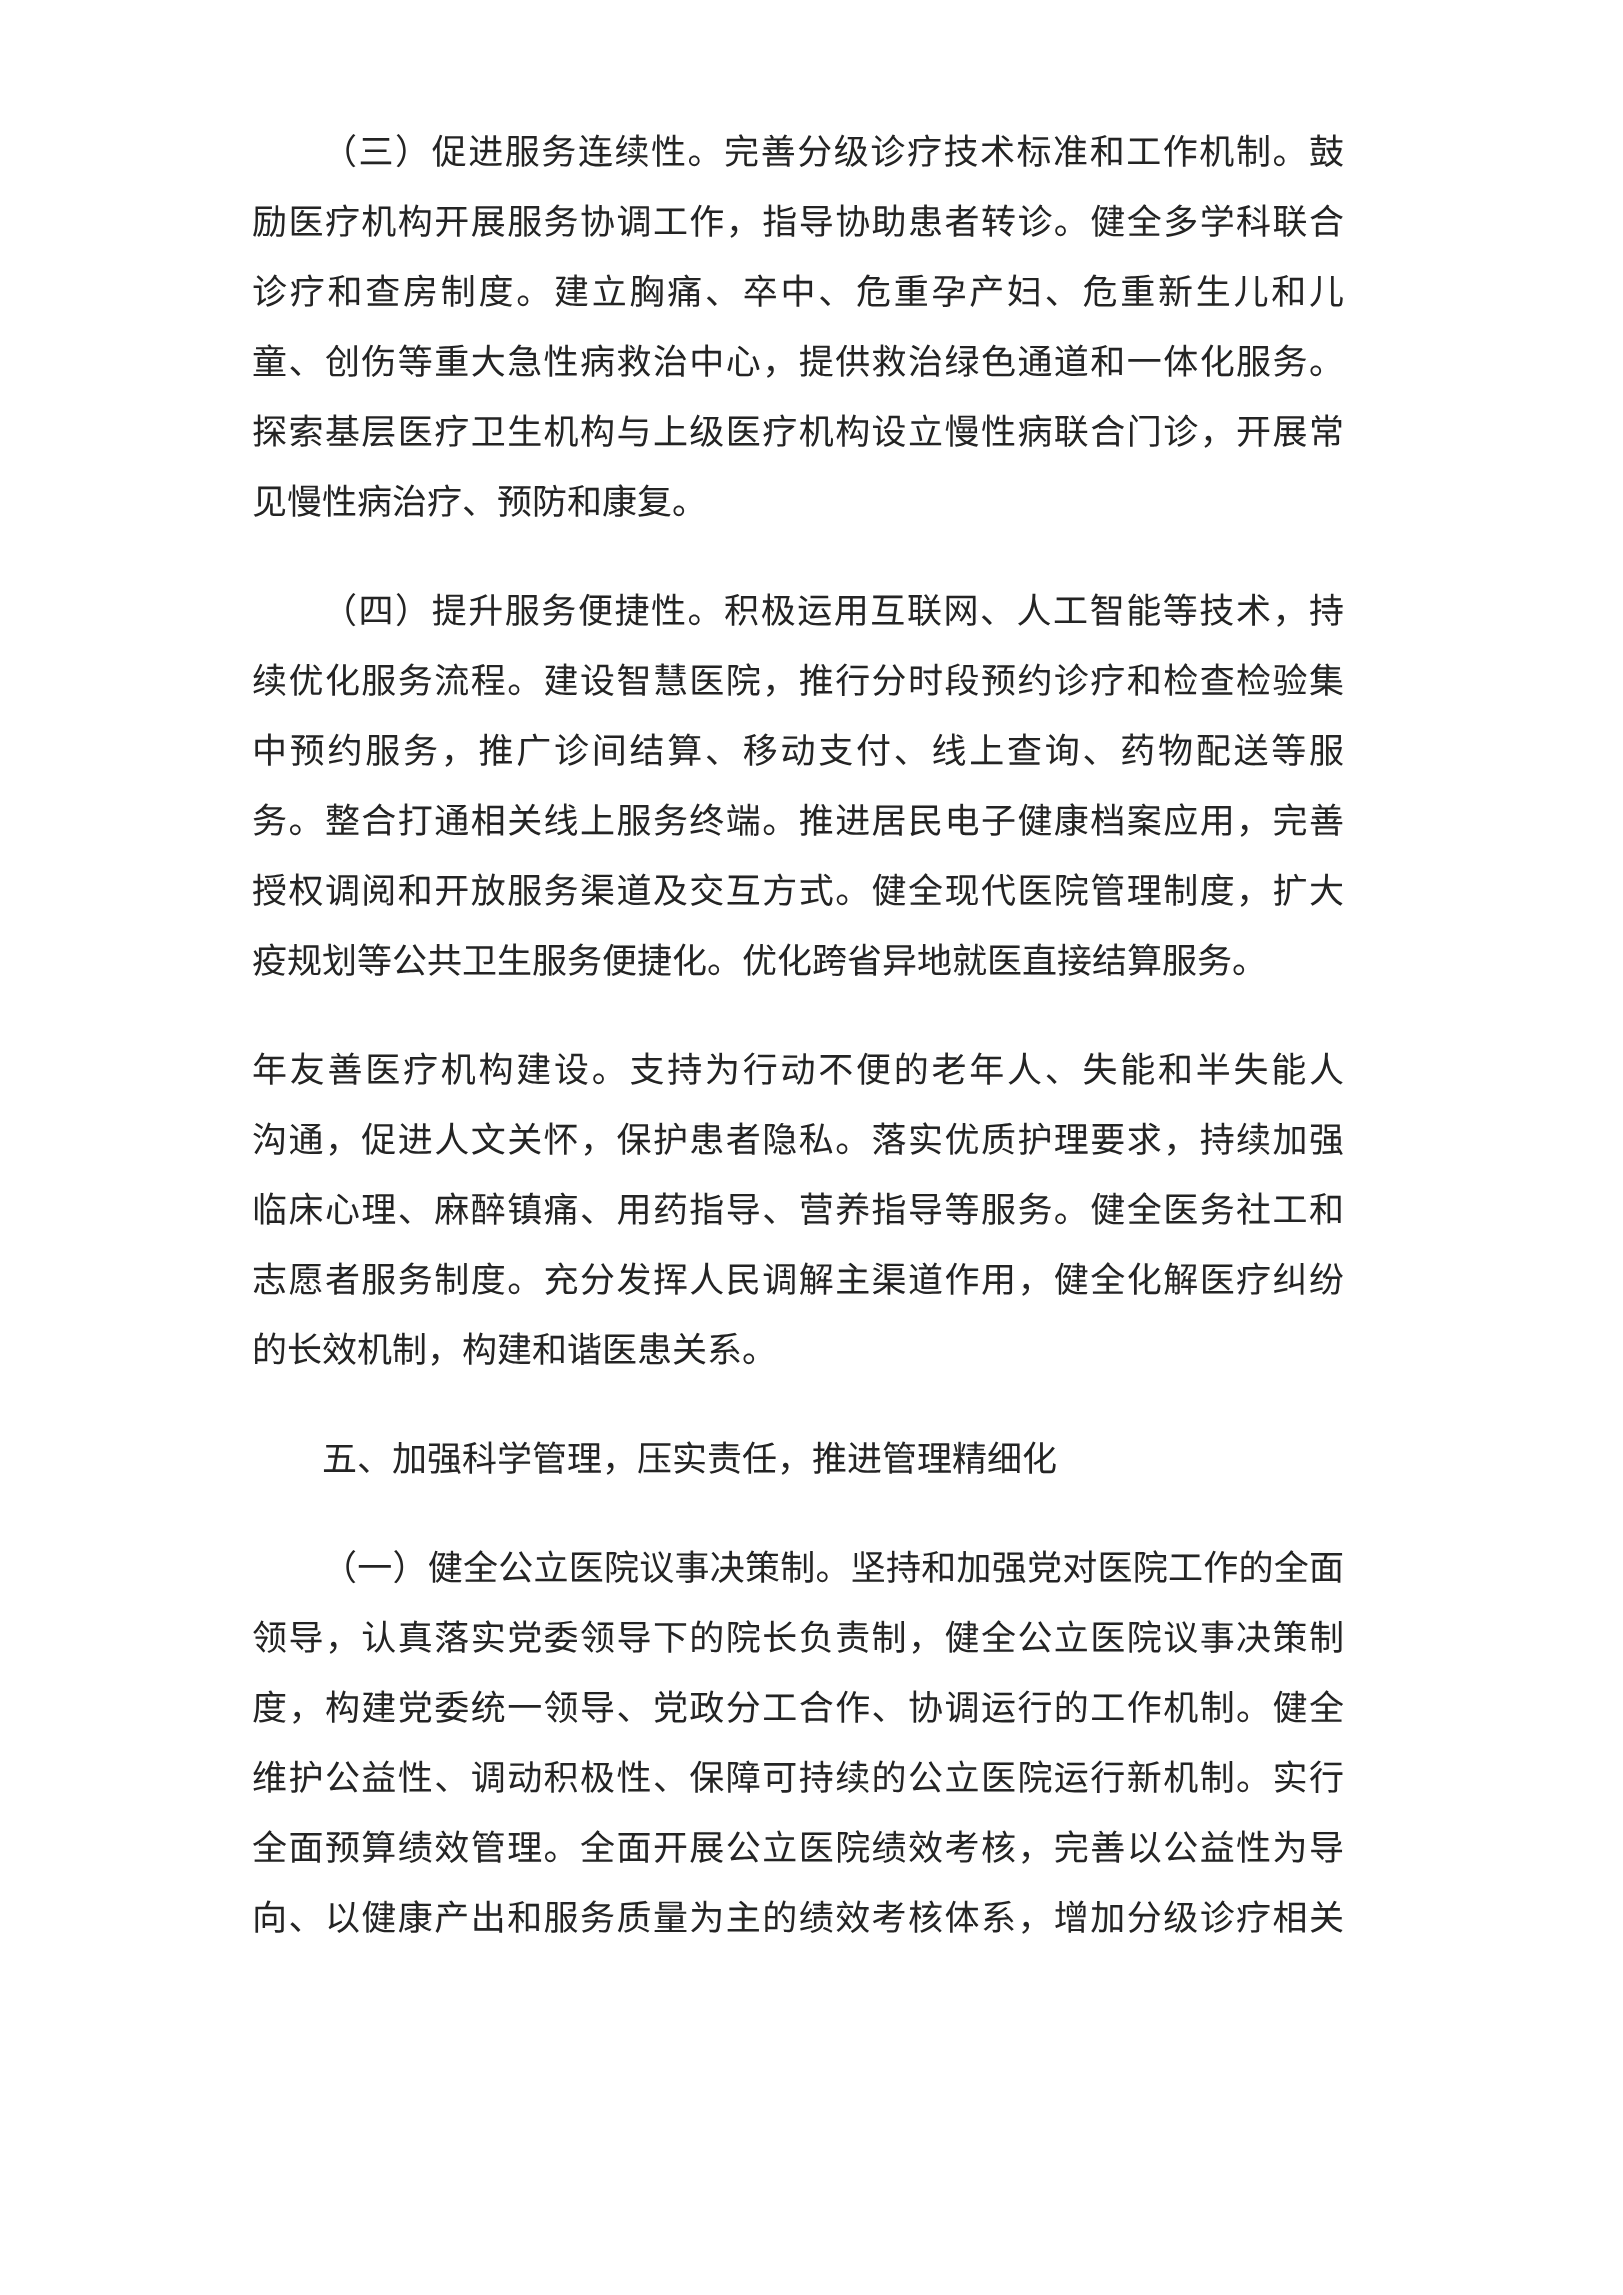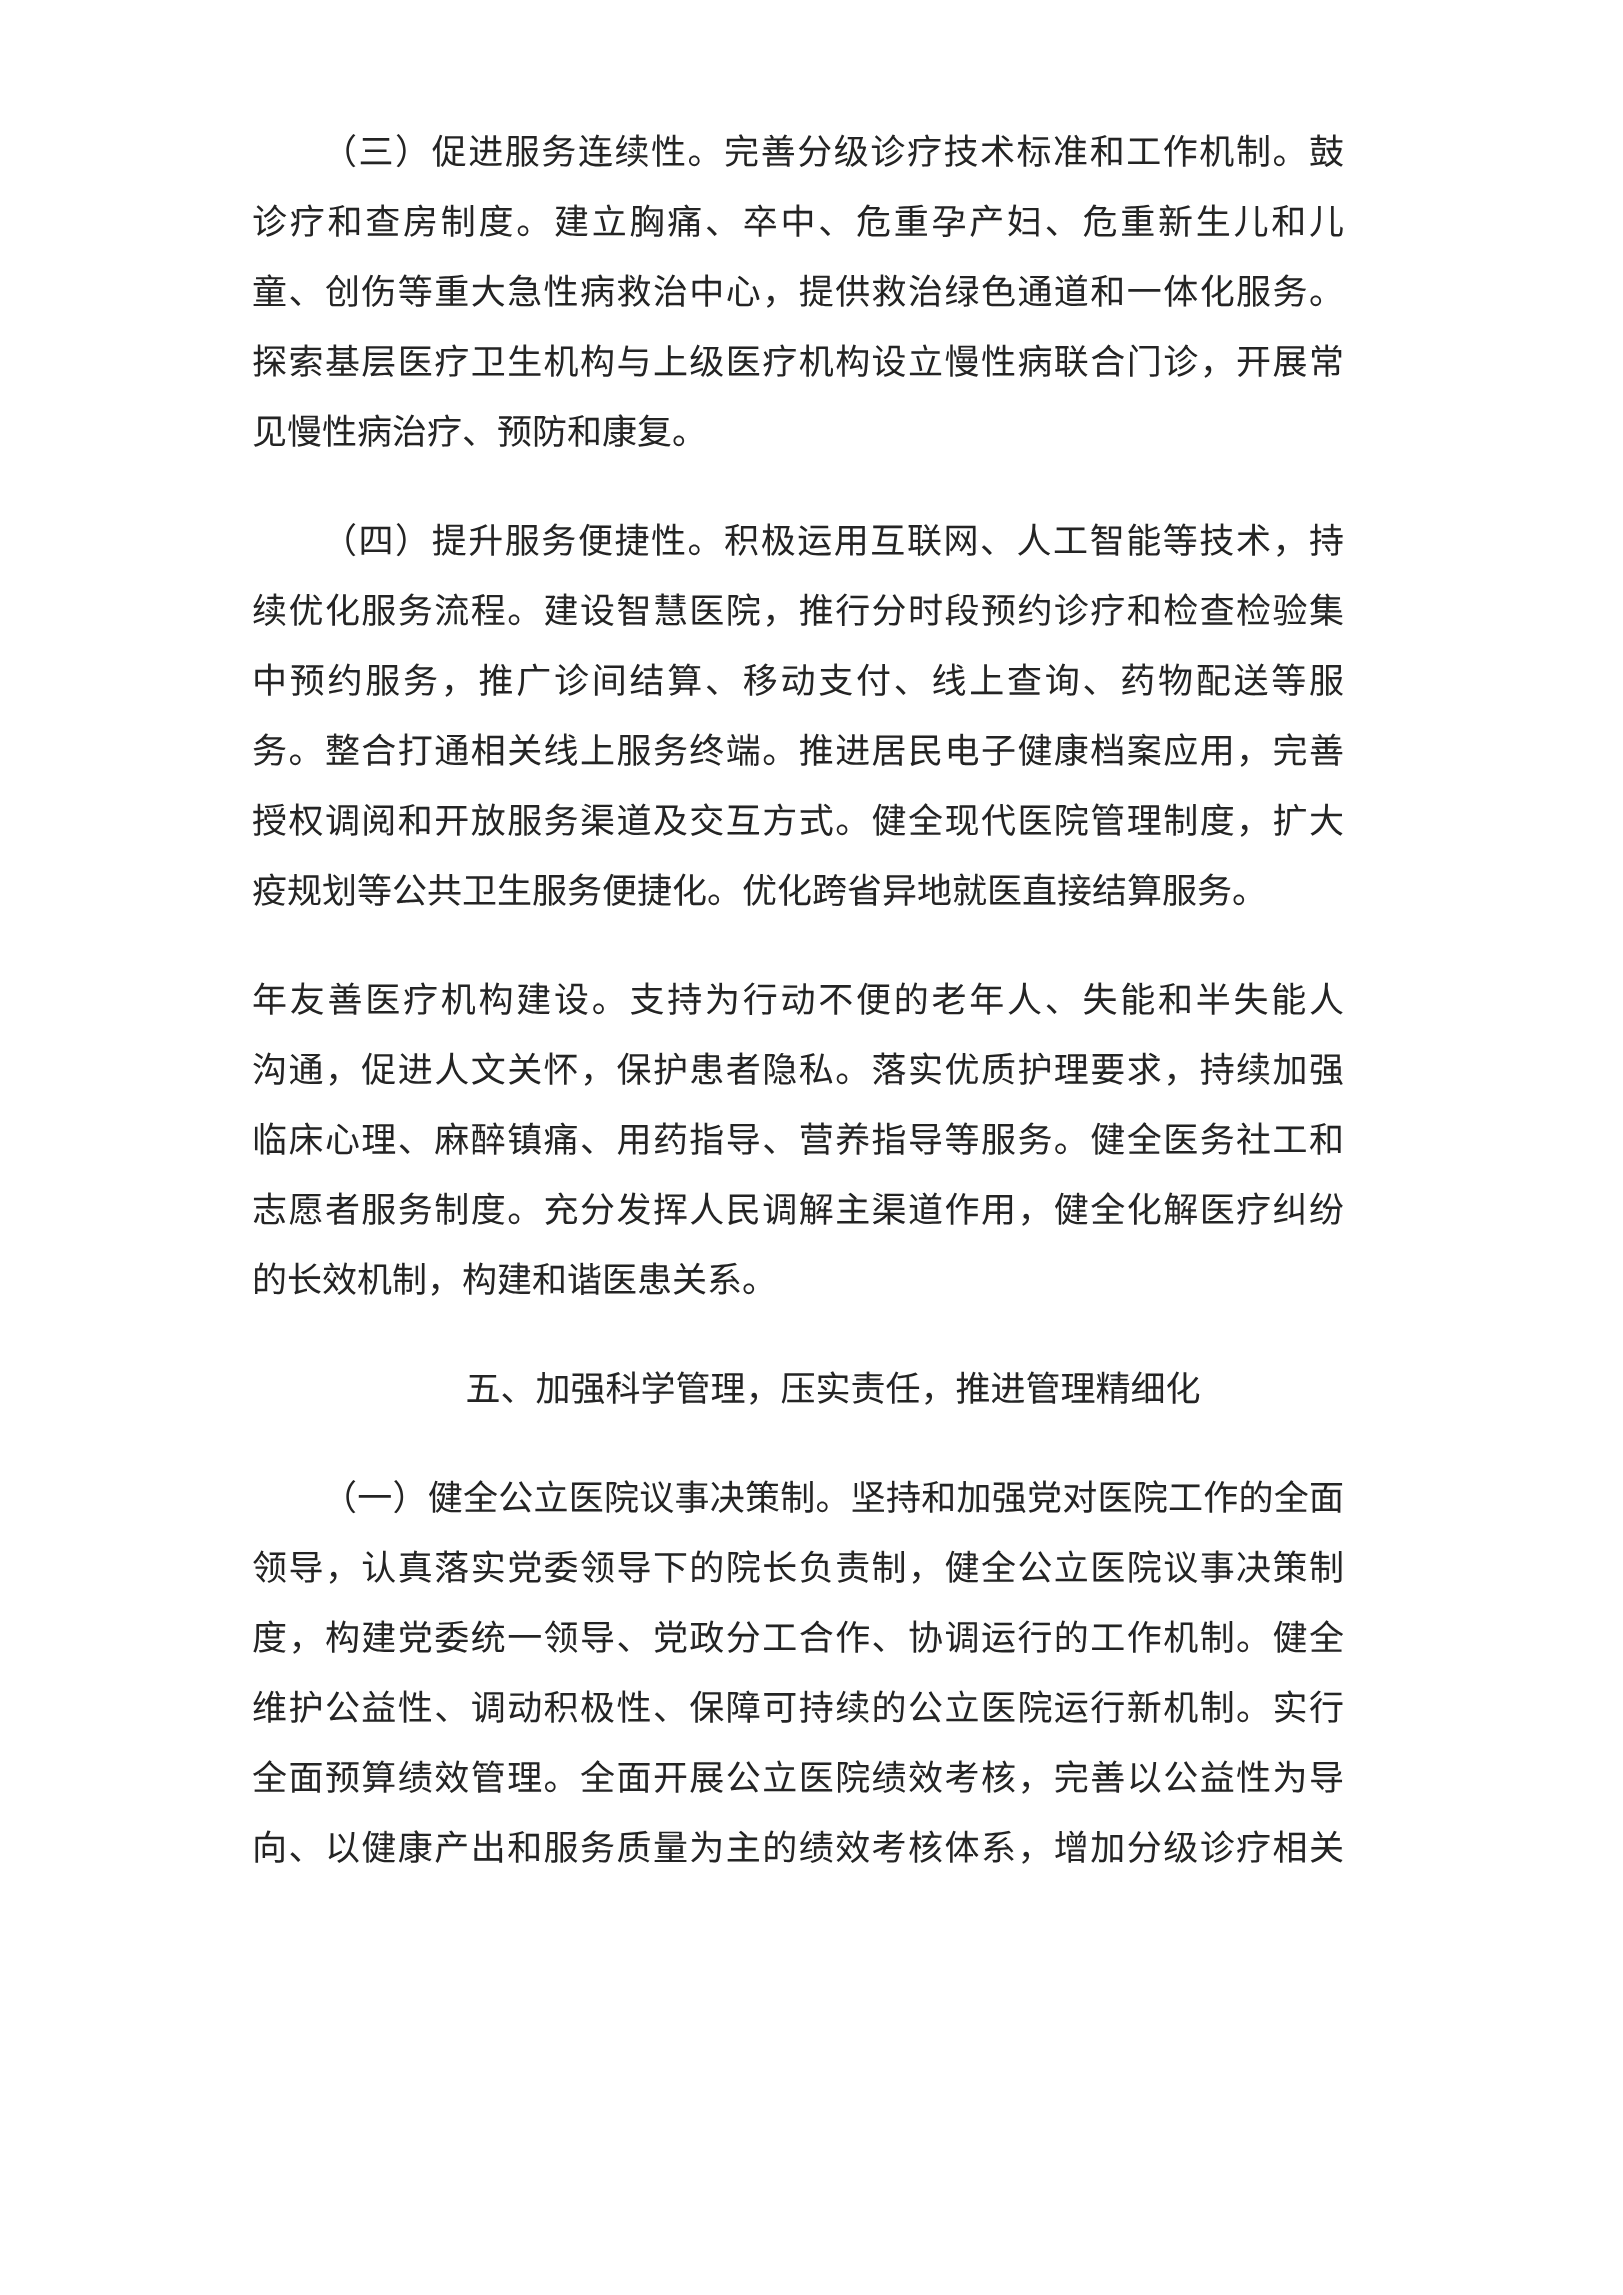--- a/index.html
+++ b/index.html
@@ -43,33 +43,33 @@
   
   .line.fill {
     text-align: justify;
     text-align-last: justify;
     text-justify: inter-character;
   }
   
   .line.indent {
     padding-left: 70px;
     box-sizing: border-box;
-    text-align: center;
   }
   .heading .line {
     font-weight: normal;
   }
 </style>
 </head>
 <body>
 
 <div class="page" style="background: rgb(255, 255, 255);">
   <div class="content" id="content" style="color: rgb(36, 36, 36);">
       <div class="paragraph">
         <div class="line indent fill">（三）促进服务连续性。完善分级诊疗技术标准和工作机制。鼓</div>
+        <div class="line fill">励医疗机构开展服务协调工作，指导协助患者转诊。健全多学科联合</div>
         <div class="line fill">诊疗和查房制度。建立胸痛、卒中、危重孕产妇、危重新生儿和儿</div>
         <div class="line fill">童、创伤等重大急性病救治中心，提供救治绿色通道和一体化服务。</div>
         <div class="line fill">探索基层医疗卫生机构与上级医疗机构设立慢性病联合门诊，开展常</div>
         <div class="line">见慢性病治疗、预防和康复。</div>
       </div>
       <div class="paragraph">
         <div class="line indent fill">（四）提升服务便捷性。积极运用互联网、人工智能等技术，持</div>
         <div class="line fill">续优化服务流程。建设智慧医院，推行分时段预约诊疗和检查检验集</div>
         <div class="line fill">中预约服务，推广诊间结算、移动支付、线上查询、药物配送等服</div>
         <div class="line fill">务。整合打通相关线上服务终端。推进居民电子健康档案应用，完善</div>

